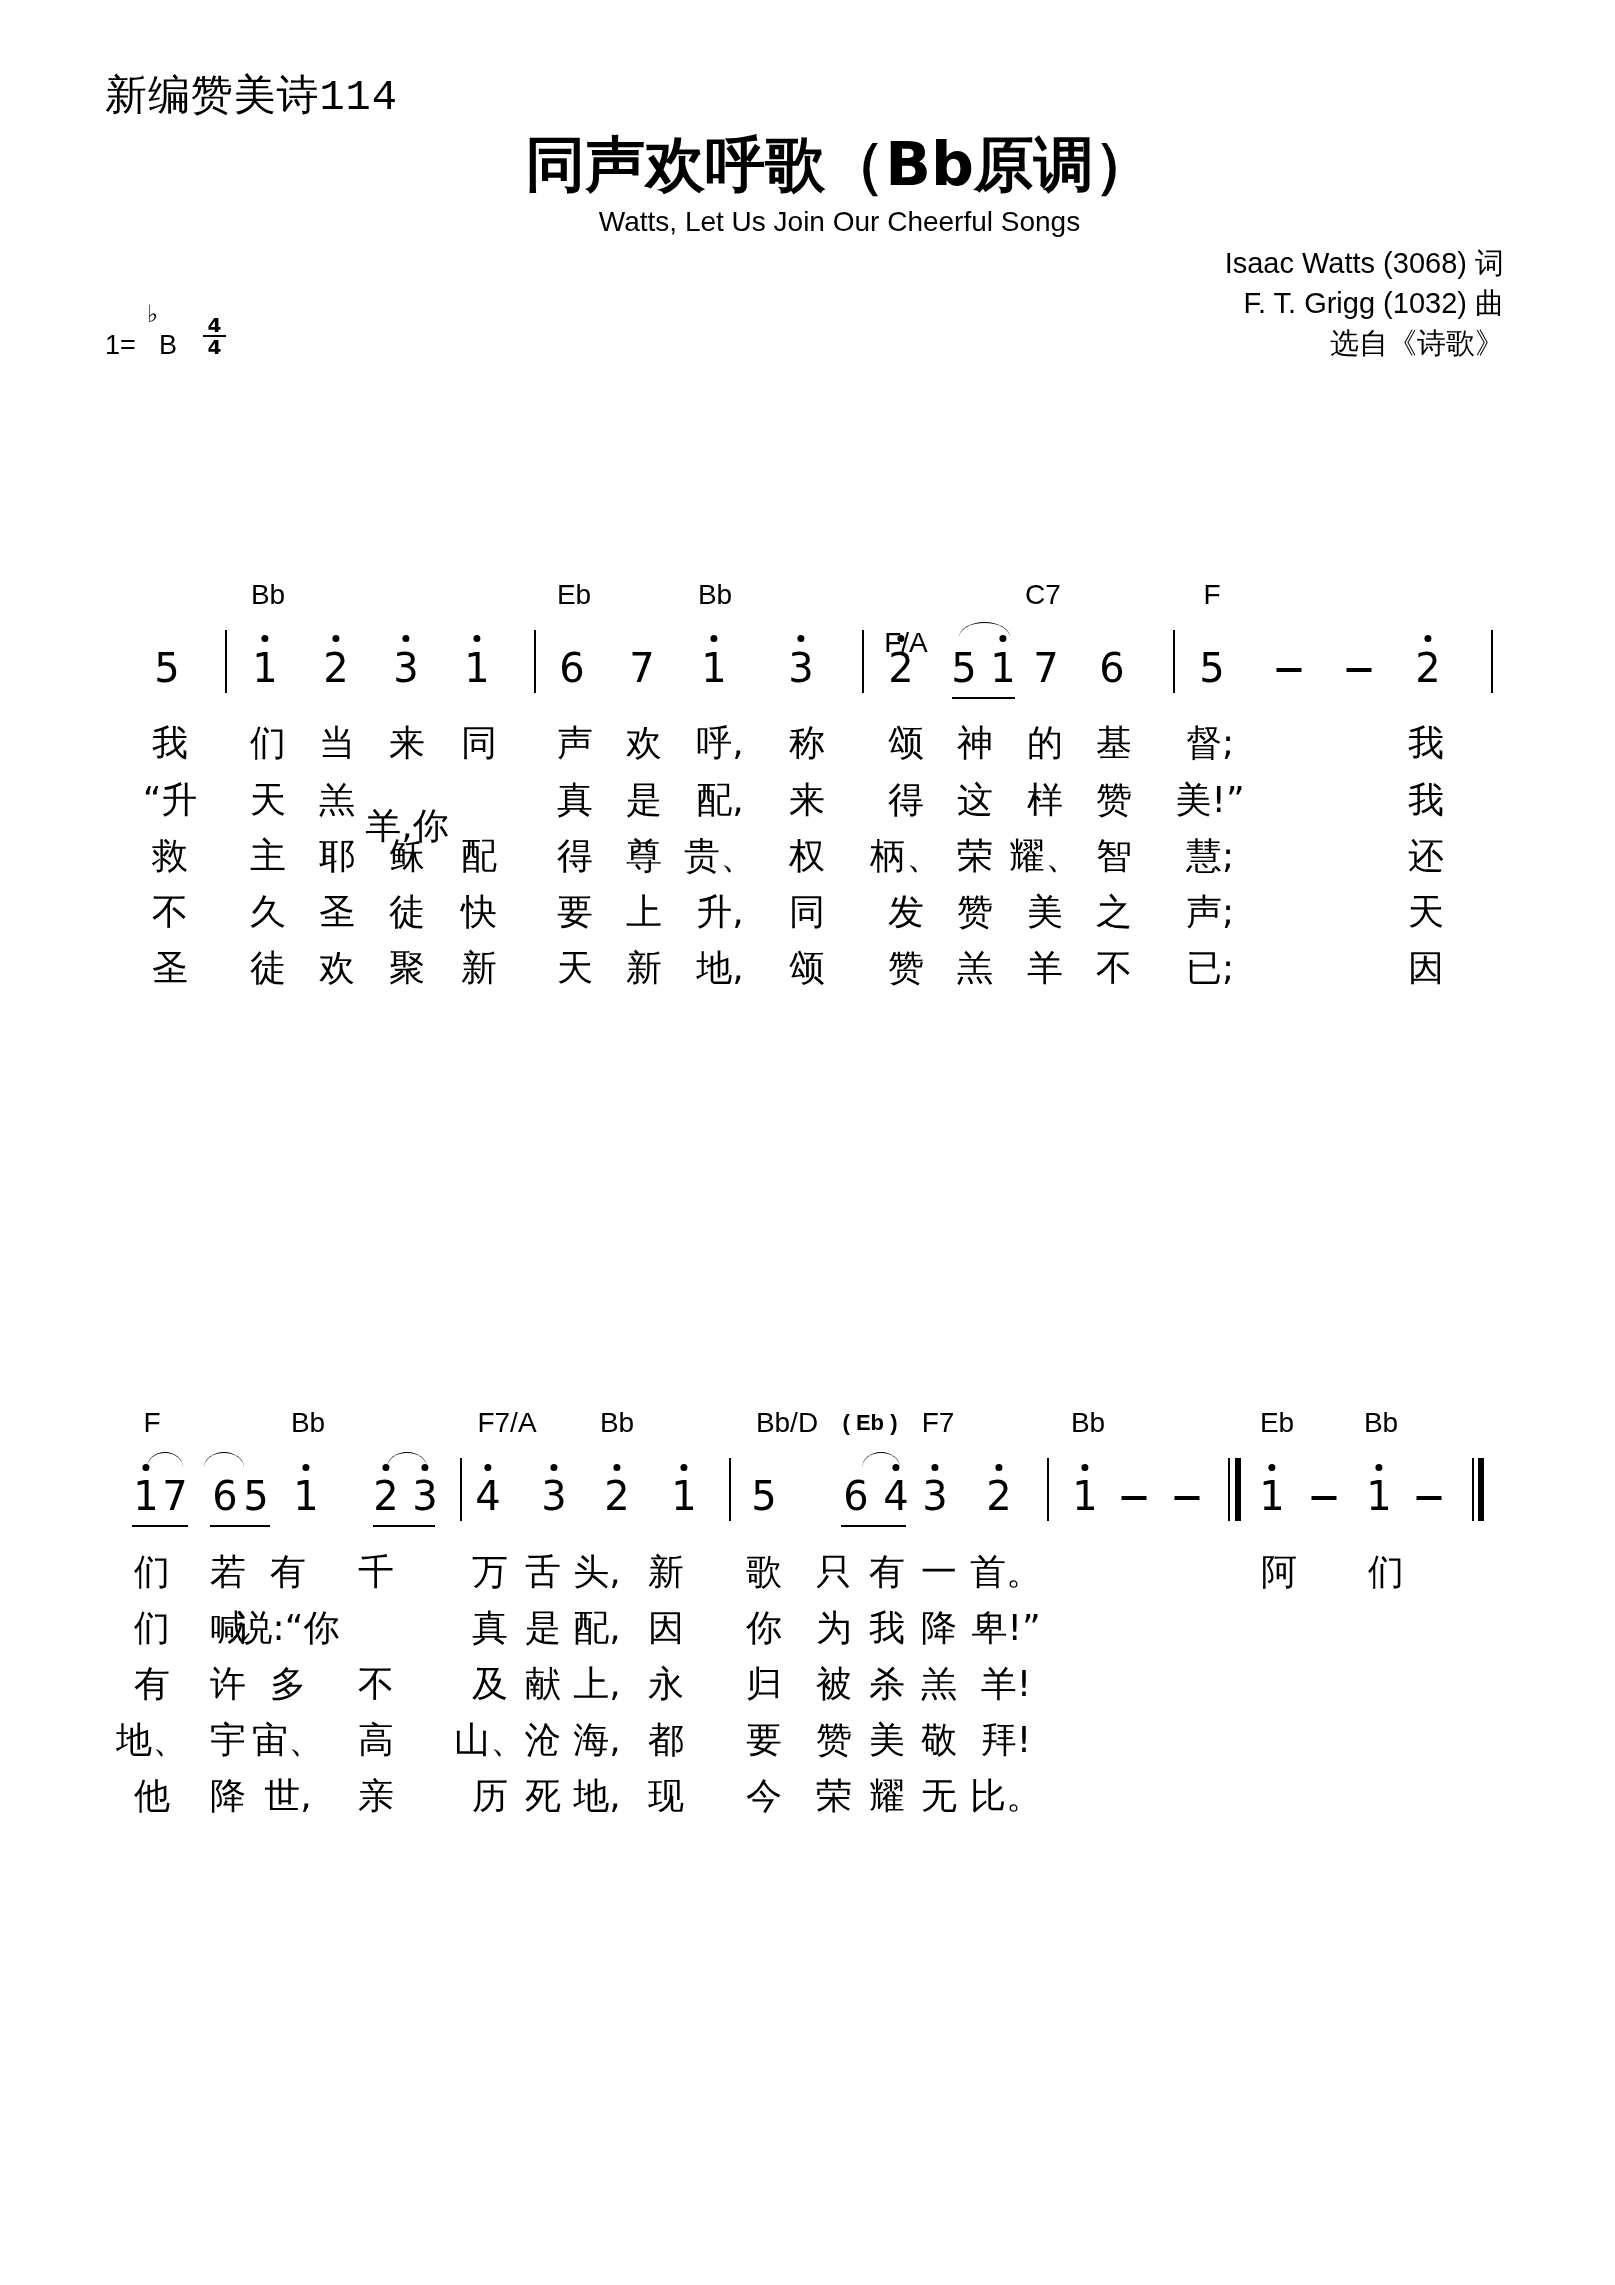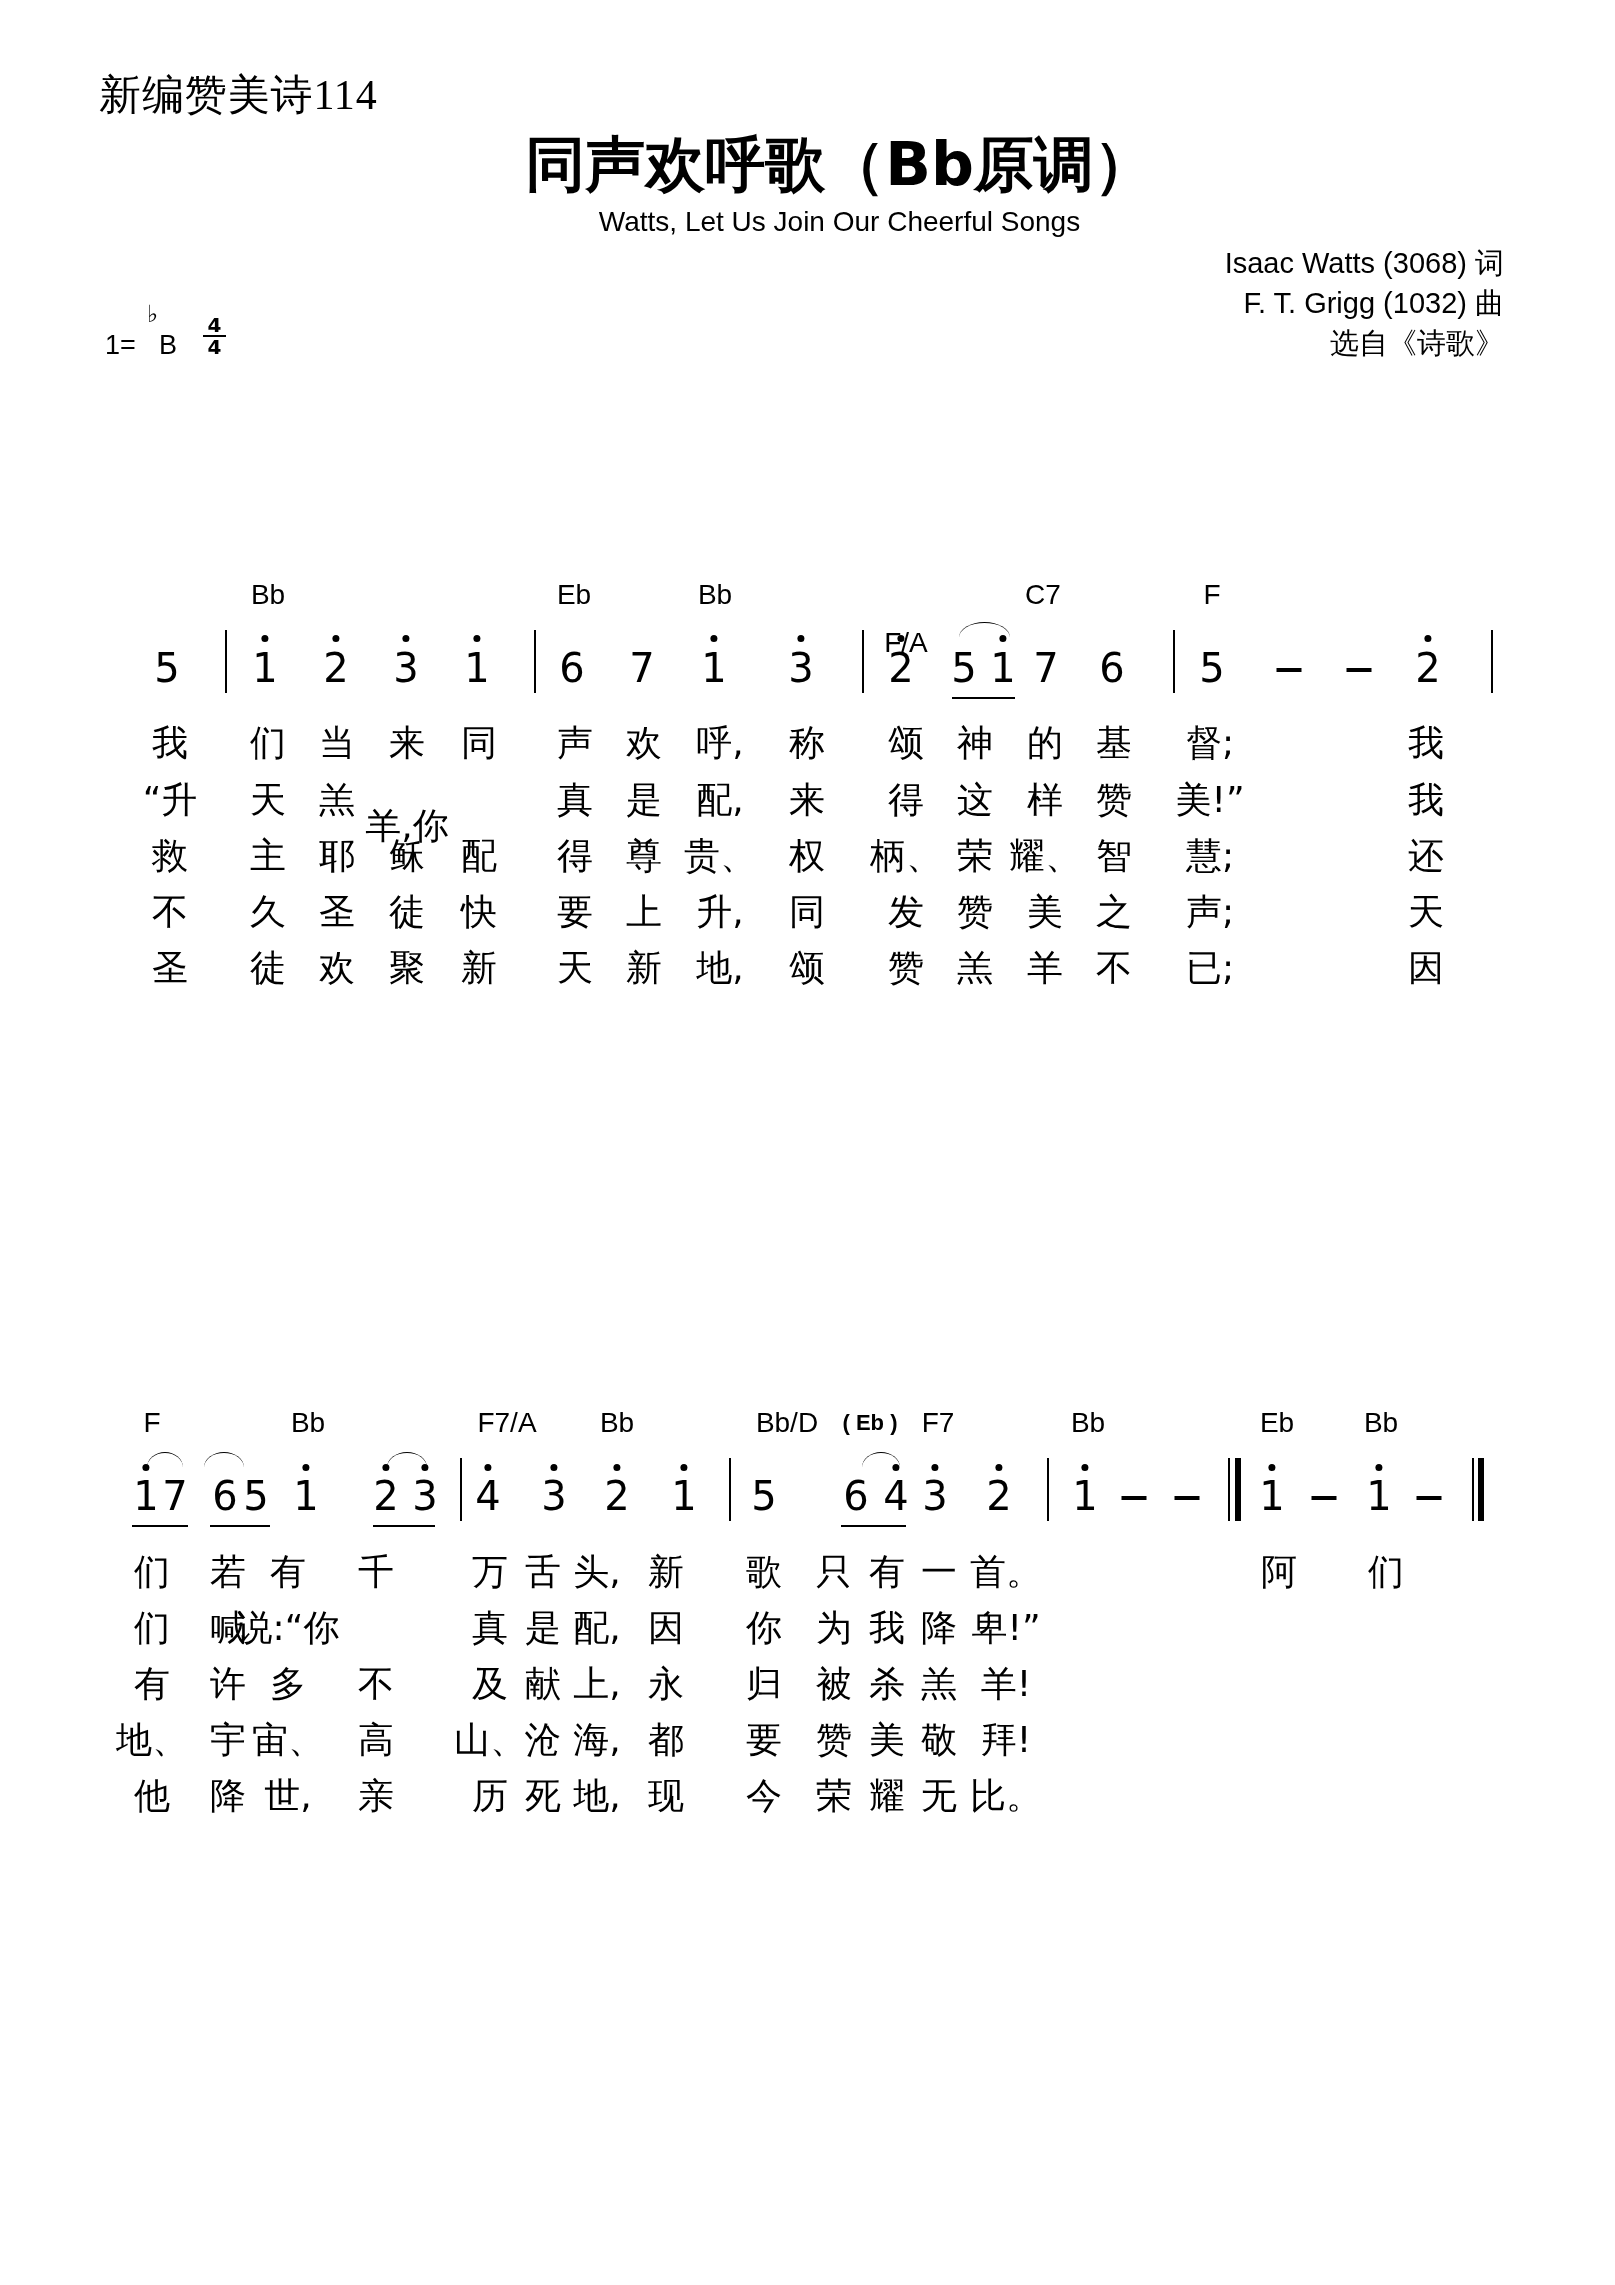--- a/index.html
+++ b/index.html
@@ -1,18 +1,18 @@
 <!DOCTYPE html>
 <html style="font-size:14.5px"><head>
 <meta charset="utf-8">
 <style>
   html, body { margin: 0; padding: 0; background: #ffffff; }
   body { width: 1616px; height: 2285px; position: relative; overflow: hidden; color: #000; font-family: "DejaVu Sans", sans-serif; }
   .abs { position: absolute; white-space: nowrap; }
-  .series { left: 99px; top: 67px; font-family: Liberation Serif, serif; font-size: 42px; letter-spacing: 0.9px; }
+  .series { left: 105px; top: 67px; font-family: Liberation Mono, monospace; font-size: 42px; letter-spacing: 0.9px; }
   .title { left: 0; width: 1616px; top: 125px; text-align: center; font-family: "DejaVu Sans", sans-serif; font-weight: bold; font-size: 60px; padding-left: 63px; box-sizing: border-box; }
   .subtitle { left: 0; width: 1616px; top: 206px; text-align: center; font-family: "Liberation Sans", sans-serif; font-size: 28px; padding-left: 63px; box-sizing: border-box; }
   .credit { right: 112px; font-family: "Liberation Sans", sans-serif; font-size: 29px; text-align: right; }
   .key { left: 105px; top: 330px; font-family: "Liberation Sans", sans-serif; font-size: 27px; }
   .flat { left: 147px; top: 300px; font-family: "DejaVu Sans", sans-serif; font-size: 23.5px; }
   .keyB { left: 159px; top: 330px; font-family: "Liberation Sans", sans-serif; font-size: 27px; }
   .ts { left: 201px; top: 315px; width: 27px; text-align: center; font-family: "DejaVu Sans", sans-serif; font-size: 20px; line-height: 20px; font-weight: bold; }
   .ts .bar { height: 1.8px; background: #000; margin: 0 1.8px; }
   .chord { font-family: "Liberation Sans", sans-serif; font-size: 28px; transform: translateX(-50%); }
   .chord.small { font-size: 22px; }

